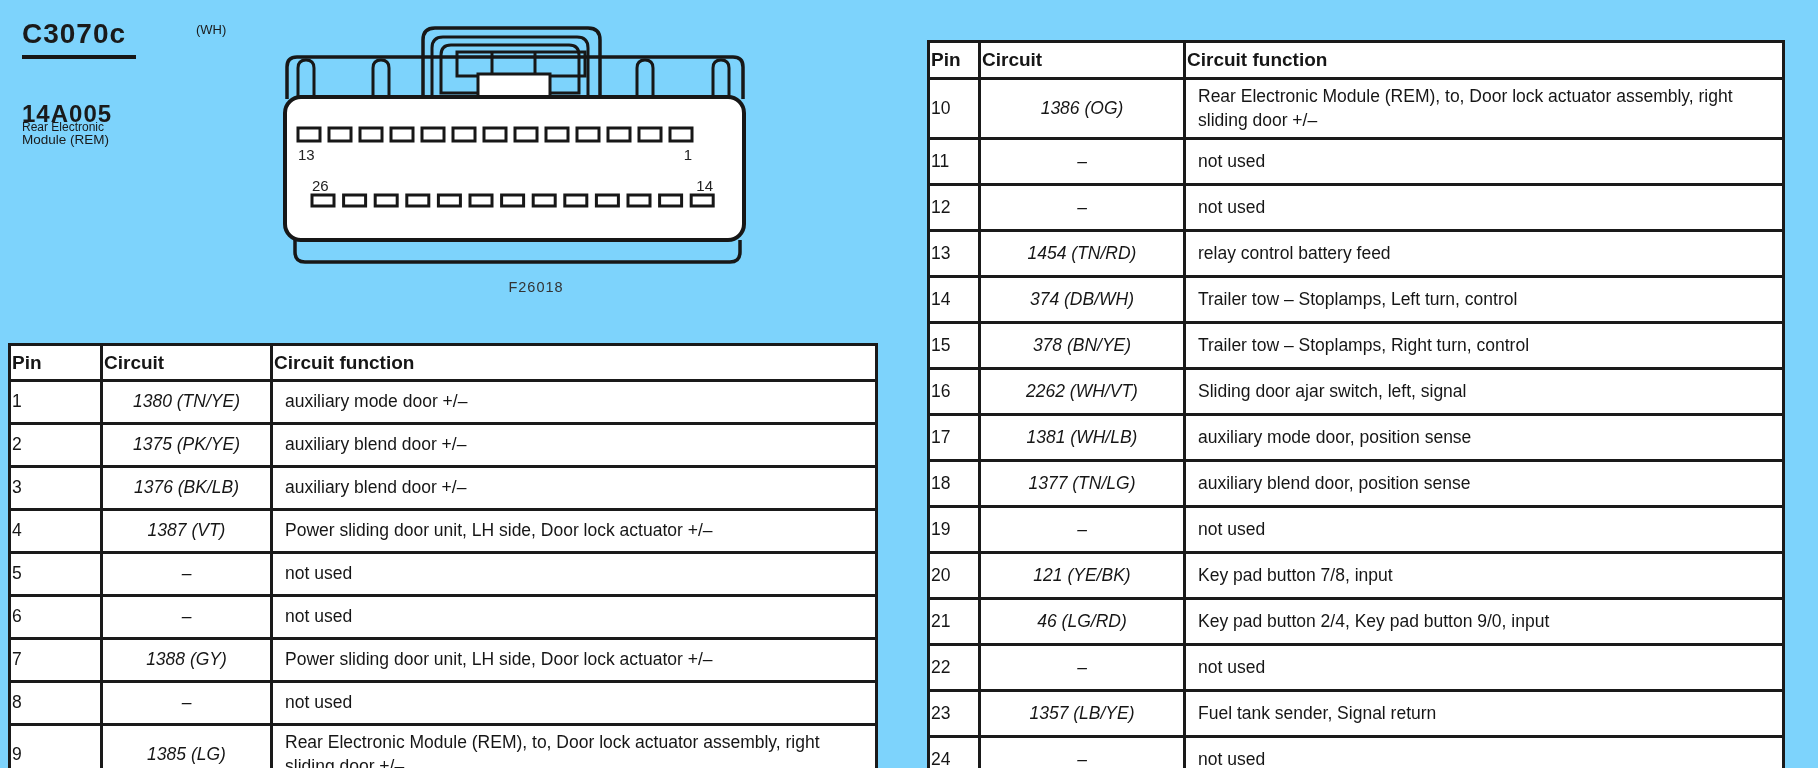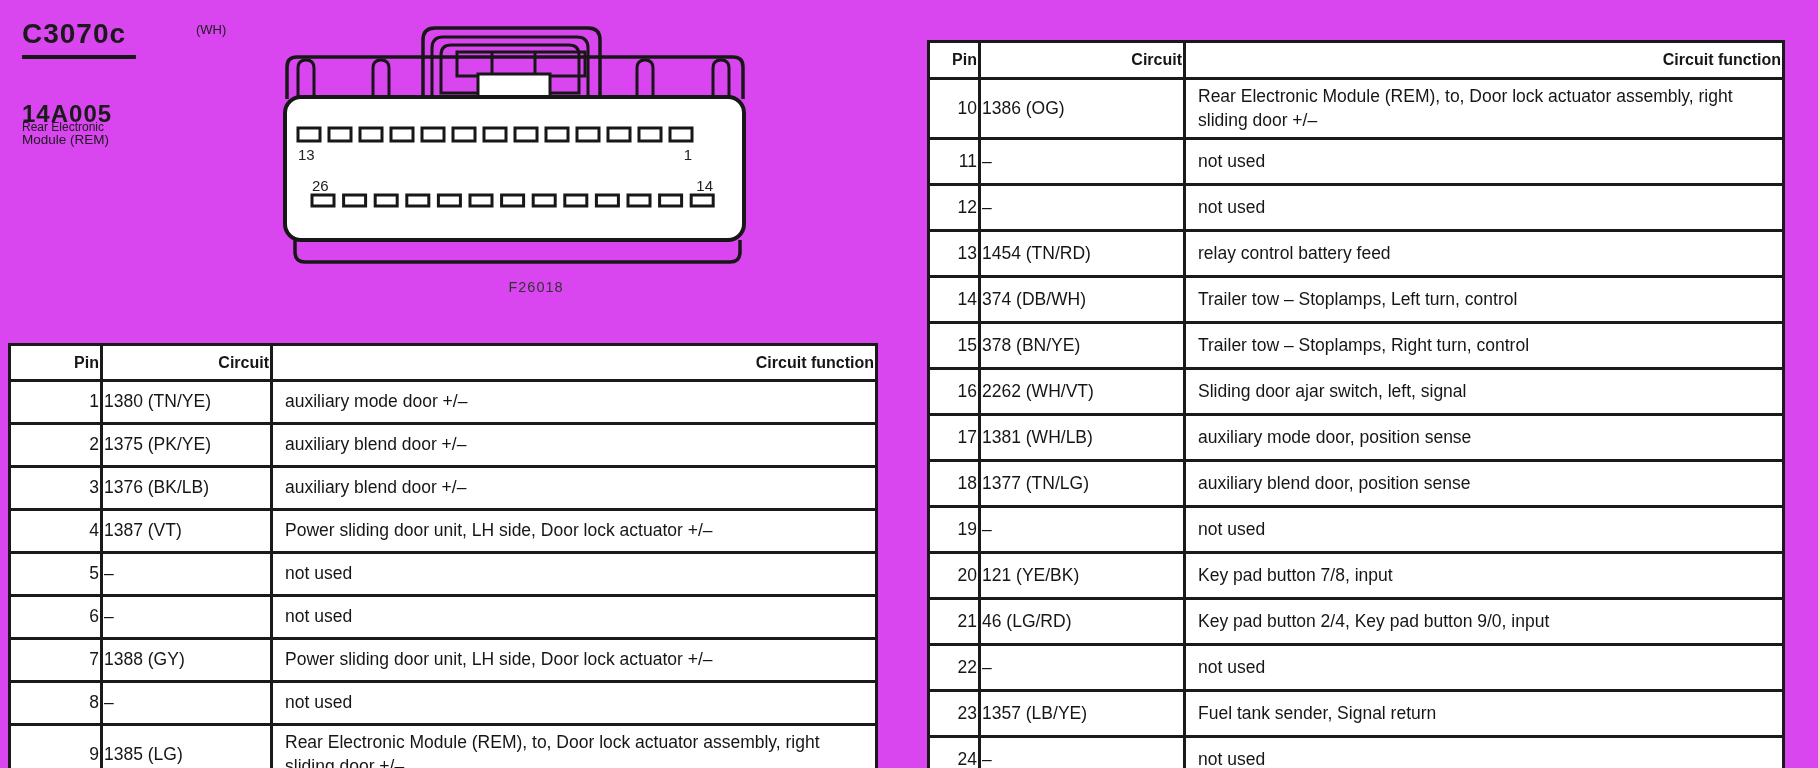--- a/index.html
+++ b/index.html
@@ -1,18 +1,18 @@
 <!DOCTYPE html>
 <html><head>
 <meta charset="utf-8">
 <style>
   html,body { margin:0; padding:0; background:#ffffff; }
   .page {
     position:relative; width:1818px; height:768px;
-    background:#d946ef; overflow:hidden;
+    background:#7dd3fc; overflow:hidden;
     font-family:"Liberation Sans", sans-serif; color:#1a1a1a;
   }
   
   .conn-id {
     position:absolute; left:22px; top:18px;
     font-size:28px; font-weight:bold; letter-spacing:1px;
     border-bottom:4px solid #171717; padding:0 10px 5px 0;
   }
   .color-code { position:absolute; left:176px; top:22px; font-size:13px;margin-left:20px; }
   .part-no { position:absolute; left:22px; top:74px; font-size:24px; font-weight:bold; letter-spacing:1px;margin-top:26px; }
@@ -22,24 +22,24 @@
   .connector-wrap { position:absolute; left:255px; top:14px; width:520px; height:290px; }
   .connector-wrap svg { display:block; }
   
   table.pintable {
     position:absolute; border-collapse:collapse; table-layout:fixed;
     background:#fff; color:#161616;
   }
   table.pintable th, table.pintable td {
     border:3px solid #1a1a1a; overflow:hidden; vertical-align:middle;
   }
-  table.pintable th { font-size:16px; font-weight:bold; text-align:right; }
+  table.pintable th { font-size:19px; font-weight:bold; text-align:left; }
   table.pintable td { font-size:17.5px; line-height:1.35; }
-  td.c0 { text-align:right;margin-left:10px; }
-  td.c1 { text-align:left; }
+  td.c0 { text-align:left;margin-left:10px; }
+  td.c1 { text-align:center;font-style:italic; }
   td.c2 { text-align:left; padding:5px 6px 5px 12px; }
   #left-table  { left:8px;   top:343px; width:867px; }
   #left-table th { height:31px; }
   #left-table td { height:30px; }
   #right-table { left:927px; top:40px;  width:855px; }
   #right-table th { height:32px; }
   #right-table td { height:33px; }
 </style>
 </head>
 <body>

